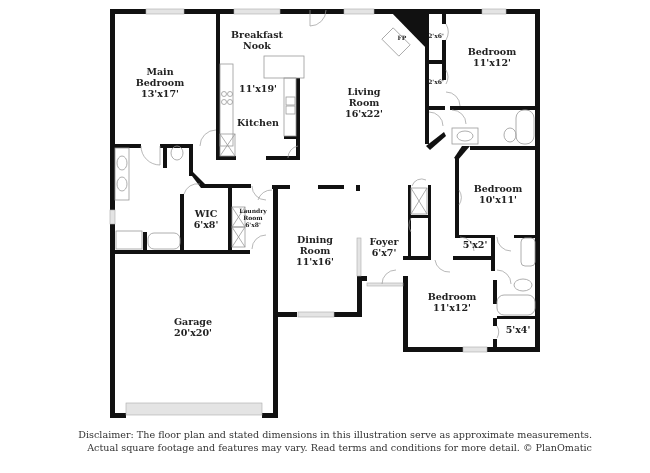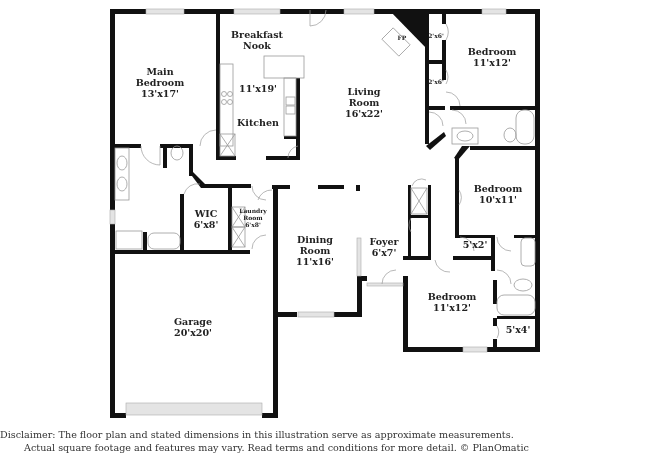--- a/index.html
+++ b/index.html
@@ -5,21 +5,21 @@
     html, body { margin: 0; padding: 0; background: #ffffff; }
     body { width: 650px; height: 473px; position: relative; overflow: hidden; font-family: "DejaVu Serif", serif; }
     #plan { position: absolute; left: 0; top: 0; }
     .lbl { font-family: "DejaVu Serif", serif; font-weight: bold; fill: #222; text-anchor: middle; }
     .sm { font-size: 6px; }
     .md { font-size: 9.5px; }
     .wall { fill: #111; }
     .thin { stroke: #999; stroke-width: 0.8; fill: none; }
     .win { fill: #e4e4e4; stroke: #aaa; stroke-width: 0.6; }
     .door { stroke: #999; stroke-width: 0.7; fill: none; }
-    .disclaimer { position: absolute; left: 0; width: 592px; text-align: left; font-family: "DejaVu Serif", serif; font-size: 9.6px; color: #333; line-height: 13px; }
+    .disclaimer { position: absolute; left: 0; width: 592px; text-align: right; font-family: "DejaVu Serif", serif; font-size: 9.6px; color: #333; line-height: 13px; }
   </style>
 </head>
 <body>
 
 <svg id="plan" width="650" height="473" viewBox="0 0 650 473" xmlns="http://www.w3.org/2000/svg">
 
   <g>
 
     <rect class="wall" x="110" y="9" width="312" height="5"></rect>
     <rect class="wall" x="420" y="9" width="120" height="5"></rect>
@@ -241,13 +241,13 @@
   <g id="small-labels">
       <text class="lbl sm" x="402" y="40">FP</text>
       <text class="lbl sm" x="436" y="38">2'x6'</text>
       <text class="lbl sm" x="436" y="84">2'x6'</text>
       <text class="lbl md" x="475" y="248">5'x2'</text>
       <text class="lbl md" x="518" y="333">5'x4'</text>
     </g>
 </svg>
 
 <div class="disclaimer" style="top:428px;">Disclaimer: The floor plan and stated dimensions in this illustration serve as approximate measurements.</div>
-<div class="disclaimer" style="top:441px;margin-left:24px;">Actual square footage and features may vary. Read terms and conditions for more detail. © PlanOmatic</div>
+<div class="disclaimer" style="top:441px;">Actual square footage and features may vary. Read terms and conditions for more detail. © PlanOmatic</div>
 
 </body></html>

